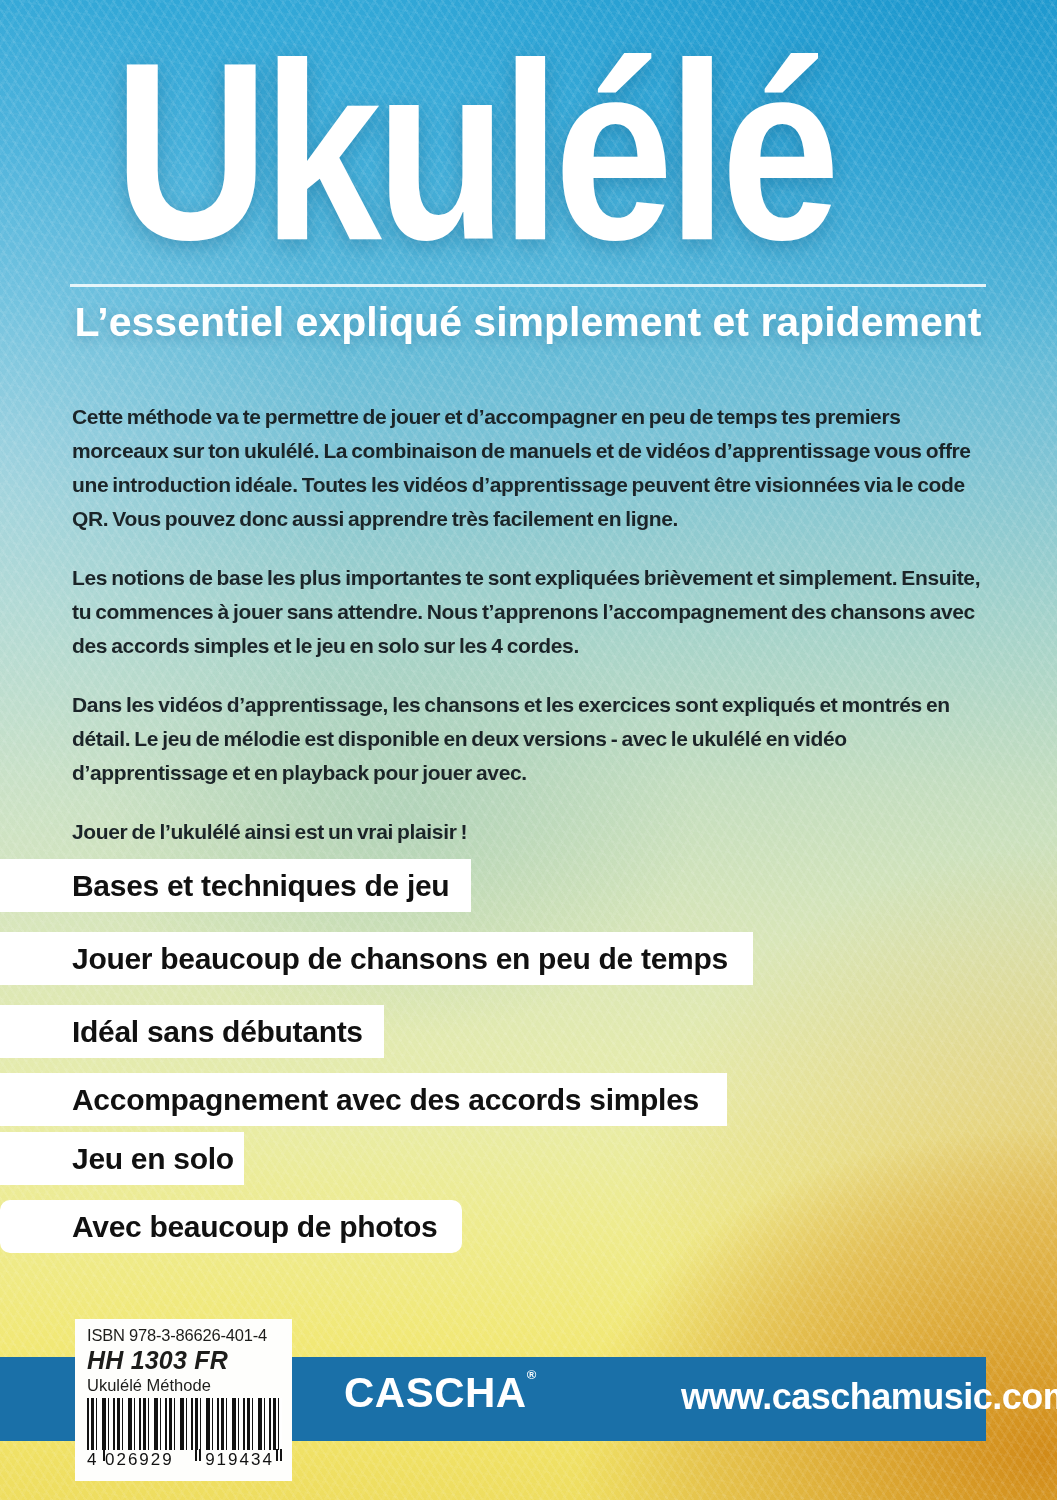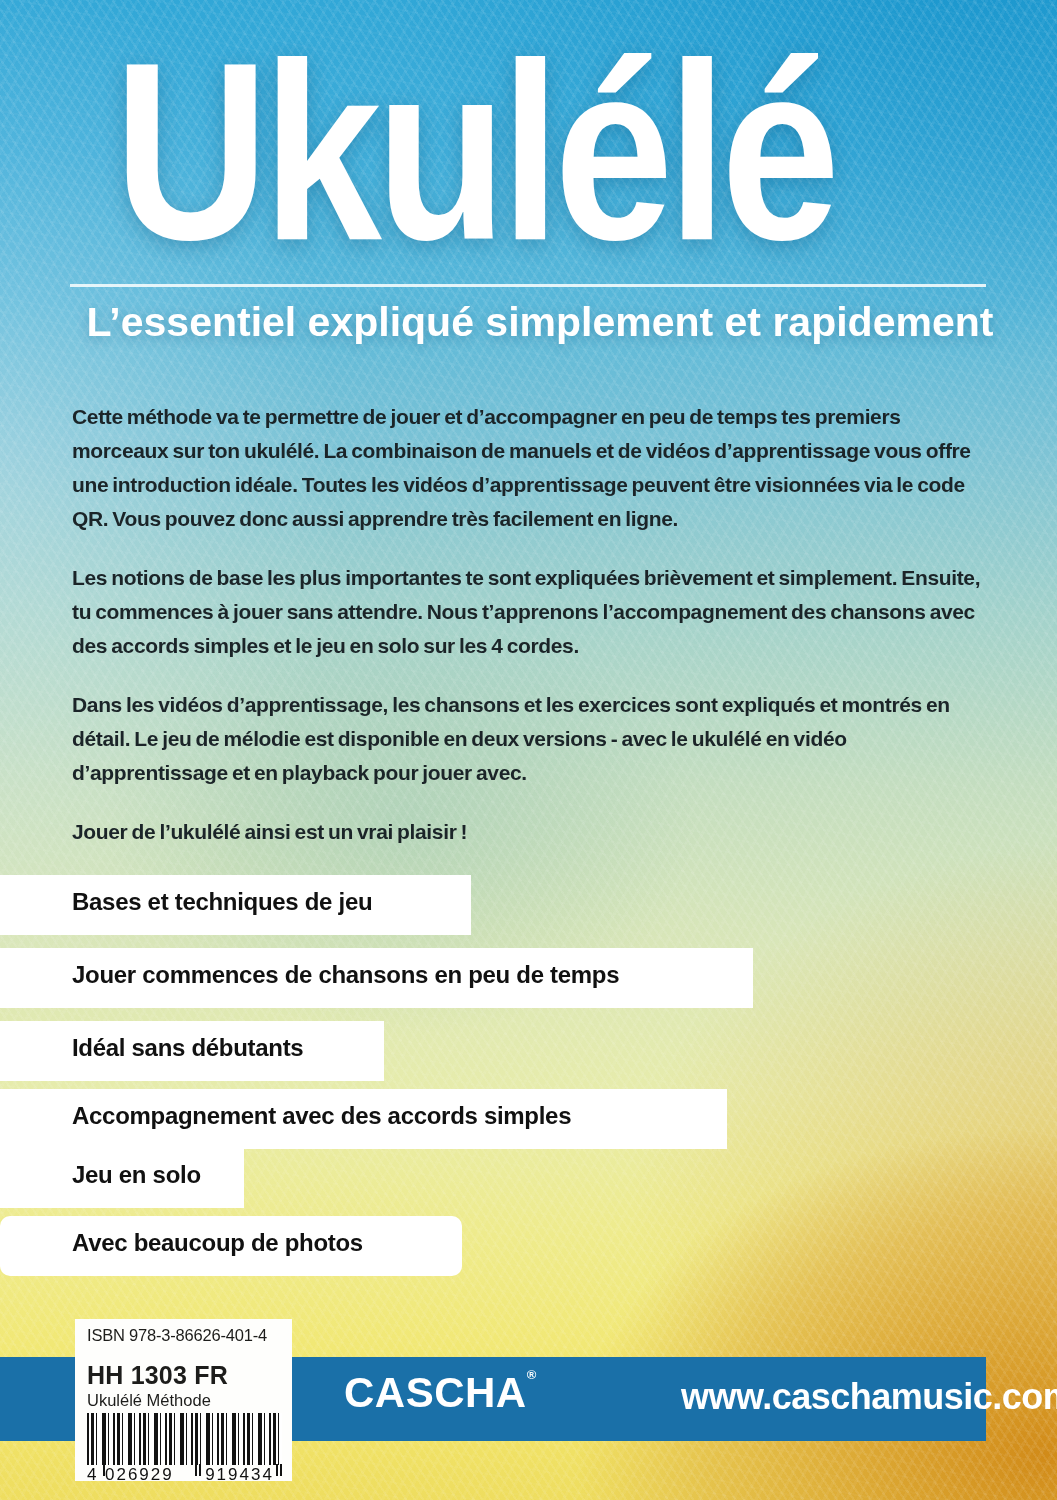--- a/index.html
+++ b/index.html
@@ -40,38 +40,36 @@
   .rule {
     position:absolute; left:70px; top:284px; width:916px; height:3px;
     background:rgba(240,250,252,0.92);
   }
 
   .subtitle {
     position:absolute; left:70px; top:299px; width:916px;
     text-align:center; font-size:41px; font-weight:bold; color:#ffffff;
     text-shadow:0 3px 12px rgba(0,70,110,0.28);
     white-space:nowrap;
-    margin-left:12px;
   }
 
   .body-copy {
     position:absolute; left:72px; top:400px; width:922px;
     color:#1b2428; font-weight:bold; font-size:21px; line-height:34px;
     letter-spacing:-0.35px; word-spacing:-1.4px;
   }
   .body-copy p { margin-bottom:25px; }
   .body-copy .tagline { margin-bottom:0; }
 
   .features { position:absolute; left:0; top:0; width:1057px; }
   .feature {
-    position:absolute; left:0; height:60px; background:#ffffff;
-    font-size:24px; font-weight:bold; color:#111111;
+    position:absolute; left:0; height:53px; background:#ffffff;
+    font-size:30px; font-weight:bold; color:#111111;
     line-height:53px; padding-left:72px; white-space:nowrap;
     letter-spacing:-0.3px;
-    margin-top:16px;
   }
   .feature:nth-child(1) { top:859px;  width:471px; }
   .feature:nth-child(2) { top:932px;  width:753px; }
   .feature:nth-child(3) { top:1005px; width:384px; }
   .feature:nth-child(4) { top:1073px; width:727px; }
   .feature:nth-child(5) { top:1132px; width:244px; }
   .feature:nth-child(6) { top:1200px; width:462px;border-radius:10px; }
 
   .footer-bar {
     position:absolute; left:0; top:1357px; width:986px; height:84px;
@@ -89,21 +87,21 @@
     color:#ffffff; font-size:36px; font-weight:bold; letter-spacing:-0.5px;
     white-space:nowrap;
   }
 
   .isbn-box {
     position:absolute; left:75px; top:1319px; width:217px; height:162px;
     background:#fefefc; padding:7px 23px 0 12px; z-index:2;
     color:#1d1d1b;
   }
   .isbn-line { font-size:16.5px; letter-spacing:-0.2px; white-space:nowrap; }
-  .catalog   { font-size:25px; font-weight:bold; margin-top:16px; letter-spacing:0.2px; }
+  .catalog   { font-size:25px; font-weight:bold; margin-top:1px; letter-spacing:0.2px;font-style:italic; }
   .prod-name { font-size:16.5px; margin-top:1px; }
   .barcode   { position:relative; margin-top:3px; width:195px; }
   .barcode-bars {
     height:52px;
     background:
       repeating-linear-gradient(90deg,
         #121212 0 2px,  #fff 2px 4px,
         #121212 4px 7px, #fff 7px 9px,
         #121212 9px 10px, #fff 10px 15px,
         #121212 15px 19px, #fff 19px 21px,
@@ -136,21 +134,21 @@
 
   <div class="body-copy">
     <p>Cette méthode va te permettre de jouer et d’accompagner en peu de temps tes premiers morceaux sur ton ukulélé. La combinaison de manuels et de vidéos d’apprentissage vous offre une introduction idéale. Toutes les vidéos d’apprentissage peuvent être visionnées via le code QR. Vous pouvez donc aussi apprendre très facilement en ligne.</p>
     <p>Les notions de base les plus importantes te sont expliquées brièvement et simplement. Ensuite, tu commences à jouer sans attendre. Nous t’apprenons l’accompagnement des chansons avec des accords simples et le jeu en solo sur les 4 cordes.</p>
     <p>Dans les vidéos d’apprentissage, les chansons et les exercices sont expliqués et montrés en détail. Le jeu de mélodie est disponible en deux versions - avec le ukulélé en vidéo d’apprentissage et en playback pour jouer avec.</p>
     <p class="tagline">Jouer de l’ukulélé ainsi est un vrai plaisir !</p>
   </div>
 
   <div class="features">
     <div class="feature">Bases et techniques de jeu</div>
-    <div class="feature">Jouer commences de chansons en peu de temps</div>
+    <div class="feature">Jouer beaucoup de chansons en peu de temps</div>
     <div class="feature">Idéal sans débutants</div>
     <div class="feature">Accompagnement avec des accords simples</div>
     <div class="feature">Jeu en solo</div>
     <div class="feature">Avec beaucoup de photos</div>
   </div>
 
   <div class="footer-bar">
     <div class="brand"><span>CASCHA</span><sup>®</sup></div>
     <div class="website">www.caschamusic.com</div>
   </div>

